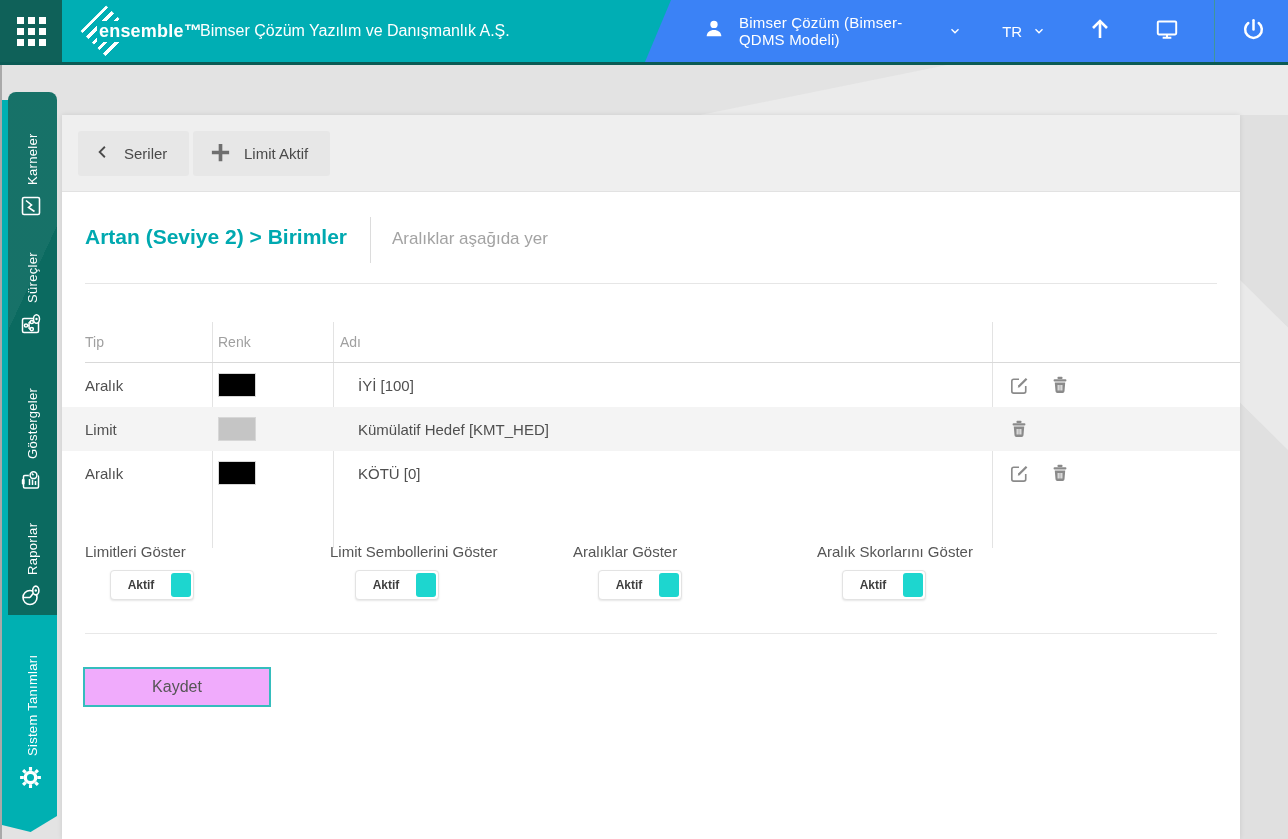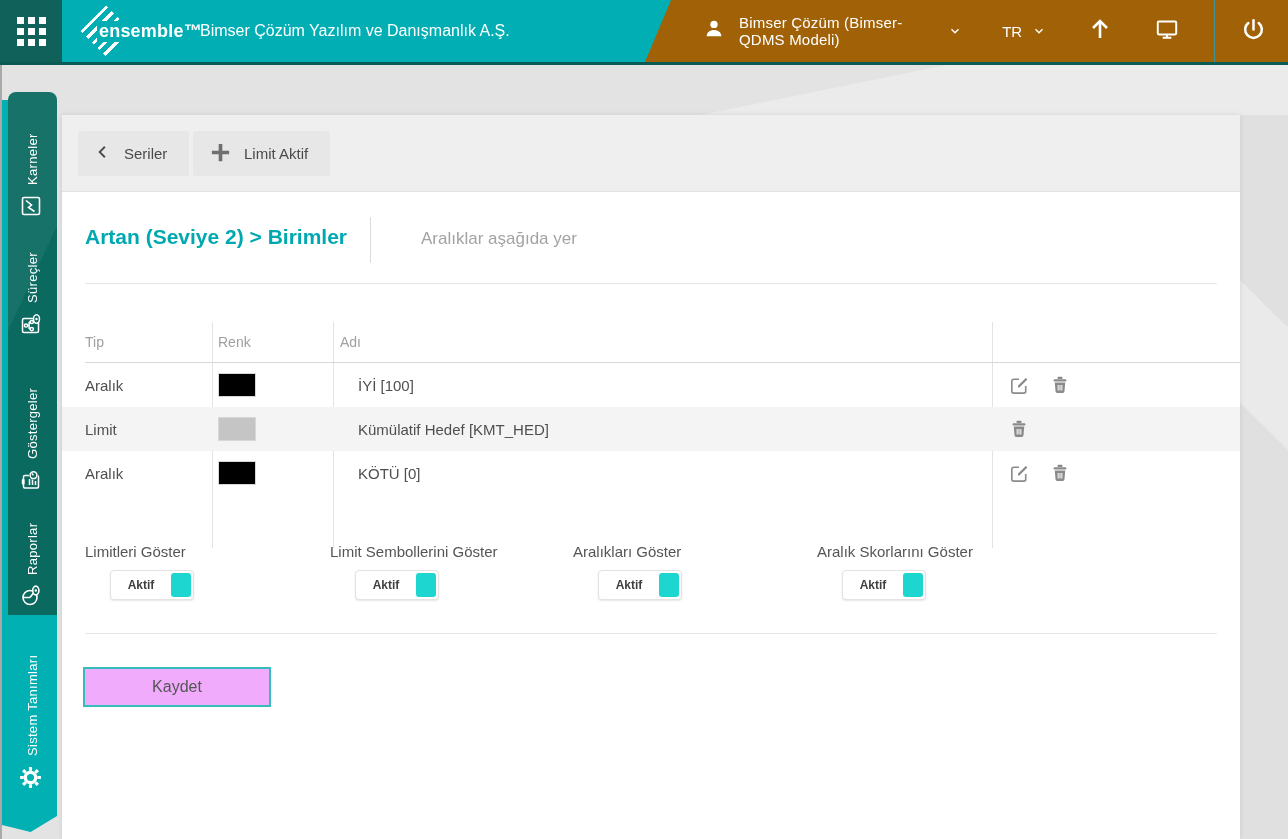--- a/index.html
+++ b/index.html
@@ -24,21 +24,21 @@
               display:flex; align-items:center; justify-content:center; cursor:pointer; }
   .grid-ico { display:grid; grid-template-columns:repeat(3,7px); grid-template-rows:repeat(3,7px); gap:4px; }
   .grid-ico span { background:#fff; }
   .brand { position:absolute; left:82px; top:6px; width:110px; height:50px; }
   .diamond { position:absolute; left:6px; top:7px; width:36px; height:36px; transform:rotate(45deg);
              background:repeating-linear-gradient(90deg,#fff 0 3px, rgba(255,255,255,0) 3px 8px); }
   .brand-text { position:absolute; left:15px; top:15px; font-size:18px; font-weight:bold; color:#fff;
                 background:#00aeb4; padding:0 2px; letter-spacing:.2px; }
   .company { position:absolute; left:200px; top:0; height:62px; display:flex; align-items:center;
              color:#fff; font-size:16px; }
-  .tb-right { position:absolute; left:645px; top:0; right:0; height:62px; background:#a16207;
+  .tb-right { position:absolute; left:645px; top:0; right:0; height:62px; background:#3b82f6;
               clip-path:polygon(26px 0, 100% 0, 100% 100%, 0 100%);
               display:flex; align-items:center; padding-left:58px; color:#fff; }
   .tb-right .chev { margin-left:10px; display:flex; }
   .user-menu { display:flex; align-items:center; cursor:pointer; }
   .user-name { font-size:15px; margin-left:14px; letter-spacing:.2px; }
   .lang { display:flex; align-items:center; margin-left:40px; cursor:pointer; font-size:15px; }
   .tb-icon-btn { margin-left:42px; display:flex; align-items:center; cursor:pointer; }
   .tb-sep { width:1px; height:62px; background:#3f969a; margin-left:34px; }
   .power-btn { margin-left:26px; margin-right:22px; display:flex; cursor:pointer; }
 
@@ -71,21 +71,21 @@
   .ptoolbar { position:absolute; left:0; top:0; width:100%; height:77px; background:#efefef;
               border-bottom:1px solid #e2e2e2; }
   .tool-btn { position:absolute; top:16px; height:45px; background:#e7e7e7; border-radius:3px;
               display:flex; align-items:center; gap:12px; padding:0 22px 0 16px;
               font-size:15px; color:#4a4a4a; cursor:pointer; }
   .btn-back { left:16px; }
   .btn-add { left:131px; }
 
   .page-title { position:absolute; left:23px; top:110px; font-size:21px; font-weight:bold; color:#00a9b0; }
   .title-sep { position:absolute; left:308px; top:102px; width:1px; height:46px; background:#dcdcdc; }
-  .page-subtitle { position:absolute; left:330px; top:114px; font-size:17px; color:#a3a3a3;margin-left:29px; }
+  .page-subtitle { position:absolute; left:330px; top:114px; font-size:17px; color:#a3a3a3; }
   .hr1 { position:absolute; left:23px; right:23px; top:168px; height:1px; background:#e6e6e6; }
 
   
   .th { position:absolute; top:207px; height:40px; line-height:40px; font-size:14px; color:#a0a0a0; }
   .th-tip { left:23px; } .th-renk { left:156px; } .th-adi { left:278px; }
   .vline { position:absolute; top:207px; width:1px; height:226px; background:#e3e3e3; }
   .vl-1 { left:150px; } .vl-2 { left:271px; } .vl-3 { left:930px; }
   .head-underline { position:absolute; left:23px; right:0; top:247px; height:1px; background:#d9d9d9; }
   .t-row { position:absolute; left:0; right:0; height:44px; }
   .tr-1 { top:248px; } .tr-2 { top:292px; background:#f4f4f4; } .tr-3 { top:336px; }
@@ -368,21 +368,21 @@
               <g stroke="#fff" stroke-width="1.1">
                 <path d="M10 12v6M12 12v6M14 12v6"></path>
               </g>
             </svg>
         </span>
       </div>
     </div>
 
     <div class="tgl-label tc-1">Limitleri Göster</div>
     <div class="tgl-label tc-2">Limit Sembollerini Göster</div>
-    <div class="tgl-label tc-3">Aralıkları Göster</div>
+    <div class="tgl-label tc-3">Aralıklar Göster</div>
     <div class="tgl-label tc-4">Aralık Skorlarını Göster</div>
 
     <div class="tgl-box tc-1">
       <span class="tgl-state">Aktif</span>
       <span class="tgl-knob"></span>
     </div>
     <div class="tgl-box tc-2">
       <span class="tgl-state">Aktif</span>
       <span class="tgl-knob"></span>
     </div>

